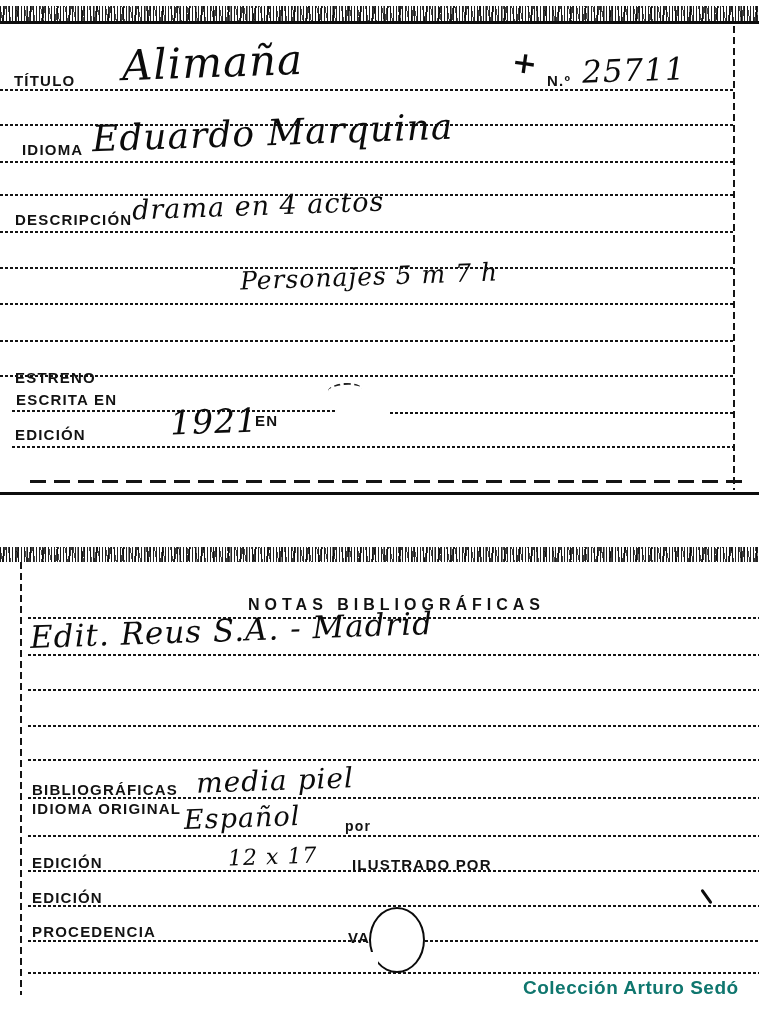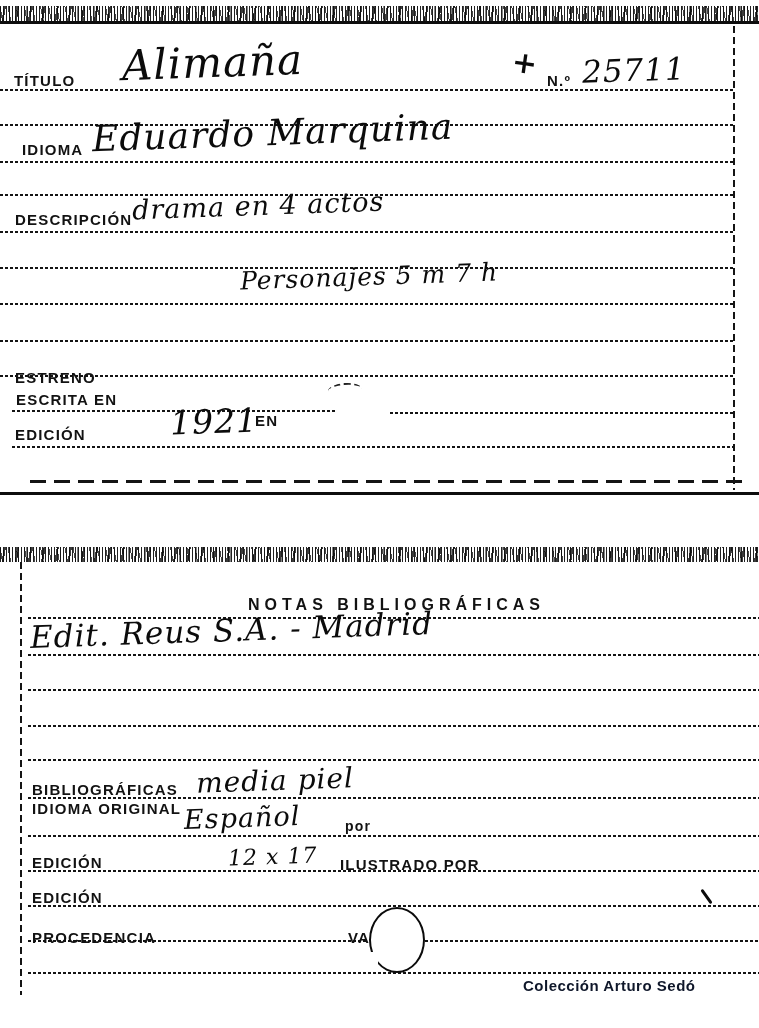--- a/index.html
+++ b/index.html
@@ -71,21 +71,21 @@
     transform:rotate(-4deg);
   }
   .plus-mark{
     position:absolute;
     font-weight:700;font-size:30px;color:#0b0b0b;
     transform:rotate(8deg);
     font-family:"DejaVu Serif", serif;
   }
   .footer-credit{
     position:absolute;
-    font-weight:700;font-size:15px;letter-spacing:0.5px;color:#0f172a;
+    font-weight:700;font-size:19px;letter-spacing:0.5px;color:#0f766e;
     font-family:"Liberation Sans", sans-serif;white-space:nowrap;
   }
 </style>
 </head>
 <body>
 
 <div id="page">
 
   <div>
 
@@ -143,24 +143,24 @@
     <div class="hline" style="top:905px;left:28px;width:731px;"></div>
     <div class="hline" style="top:940px;left:28px;width:340px;"></div>
     <div class="hline" style="top:940px;left:425px;width:334px;"></div>
     <div class="hline" style="top:972px;left:28px;width:731px;"></div>
 
     <span class="lbl header-spaced" style="left:248px;top:596px;">NOTAS BIBLIOGRÁFICAS</span>
     <span class="lbl" style="left:32px;top:781px;">BIBLIOGRÁFICAS</span>
     <span class="lbl" style="left:32px;top:800px;">IDIOMA ORIGINAL</span>
     <span class="lbl small" style="left:345px;top:802px;margin-top:16px;">por</span>
     <span class="lbl" style="left:32px;top:854px;">EDICIÓN</span>
-    <span class="lbl" style="left:340px;top:856px;">ILUSTRADO POR</span>
+    <span class="lbl" style="left:352px;top:856px;">ILUSTRADO POR</span>
     <span class="lbl" style="left:32px;top:889px;">EDICIÓN</span>
     <span class="lbl" style="left:348px;top:889px;margin-top:40px;">VALOR</span>
-    <span class="lbl" style="left:32px;top:923px;margin-top:6px;">PROCEDENCIA</span>
+    <span class="lbl" style="left:32px;top:923px;">PROCEDENCIA</span>
 
     <span class="hw" style="left:30px;top:612px;font-size:31px;">Edit. Reus S.A. - Madrid</span>
     <span class="hw" style="left:196px;top:764px;font-size:28px;">media piel</span>
     <span class="hw" style="left:184px;top:802px;font-size:27px;">Español</span>
     <span class="hw" style="left:228px;top:844px;font-size:22px;">12 x 17</span>
 
     <div class="punch-circle"></div>
     <div class="punch-gap"></div>
     <div class="pen-stroke"></div>
 

